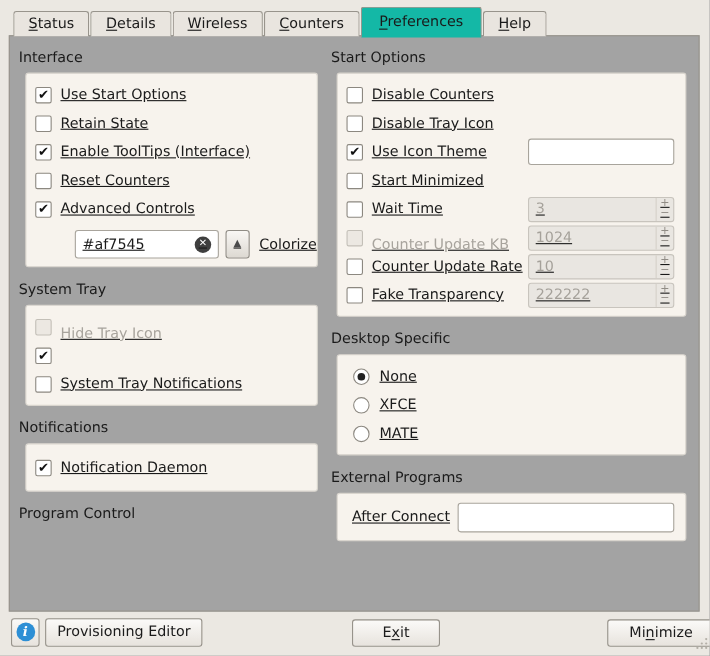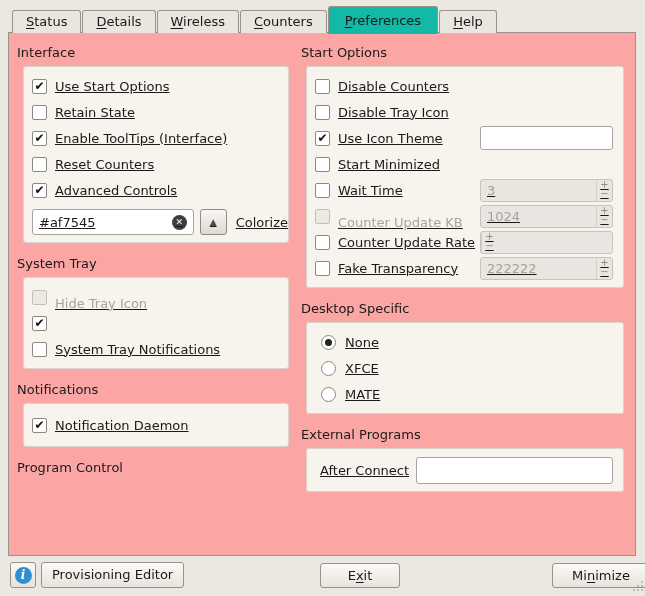--- a/index.html
+++ b/index.html
@@ -20,21 +20,21 @@
     padding:0 13px; margin-right:1px; cursor:default; white-space:nowrap;
   }
   .tab[data-active="true"] {
     height:28px; line-height:27px; background:#14b8a6;
     padding:0 16px; margin-bottom:-1px; position:relative; z-index:3;
   }
 
   
   .panel {
     position:absolute; left:8px; top:32px; width:628px; height:524px;
-    background:#fca5a5; border:1px solid #98948c;
+    background:#a3a3a3; border:1px solid #98948c;
   }
   .col { position:absolute; top:12px; }
   .col.left  { left:8px;   width:274px; }
   .col.right { left:292px; width:332px; }
 
   .group-label { margin:0 0 6px 0; }
   .group-label.spaced { margin-top:13px; }
   .frame {
     background:#f7f3ed; border:1px solid #d9d5ce; border-radius:3px;
     padding:6px 0;
@@ -86,21 +86,21 @@
   .spin-btns { width:16px; border-left:1px solid #d4d0c9; display:flex; flex-direction:column; }
   .spin-btns span {
     flex:1; font-size:10px; line-height:10px; text-align:center; color:#908c85;
   }
   .spin-btns .minus { line-height:8px; }
 
   
   .color-row { display:flex; align-items:center; padding-left:8px; margin-top:5px; height:28px; }
   .color-entry {
     width:168px; height:26px; background:#fff; border:1px solid #a8a49c;
-    border-radius:3px; display:flex; align-items:center; padding:0 6px;
+    border-radius:3px; display:flex; align-items:center; padding:0 6px;margin-left:36px;
   }
   .color-value { flex:1; }
   .clear-icon {
     width:15px; height:15px; border-radius:50%; background:#3f3f3f;
     color:#fff; font-size:9px; font-weight:bold; line-height:15px; text-align:center;
   }
   .up-btn {
     width:28px; height:26px; margin-left:6px;
     border:1px solid #908c85; border-radius:3px;
     background:linear-gradient(#f9f7f4,#ddd9d2);
@@ -254,20 +254,21 @@
                 <span class="minus">−</span>
               </span>
           </span>
         </div>
         <div class="cb-row split">
           <span class="cb-left">
             <span class="checkbox" data-state="unchecked"></span>
             <span class="cb-label">Counter Update Rate</span>
           </span>
           <span class="spin">
+            <span class="spin-val">10</span>
             <span class="spin-btns">
                 <span class="plus">+</span>
                 <span class="minus">−</span>
               </span>
           </span>
         </div>
         <div class="cb-row split">
           <span class="cb-left">
             <span class="checkbox" data-state="unchecked"></span>
             <span class="cb-label">Fake Transparency</span>

